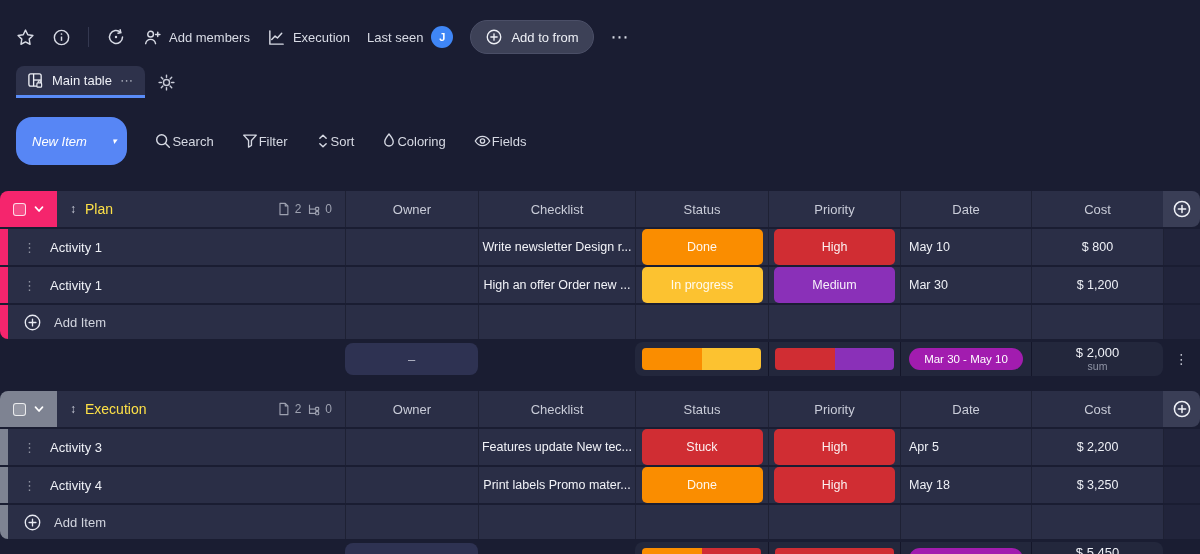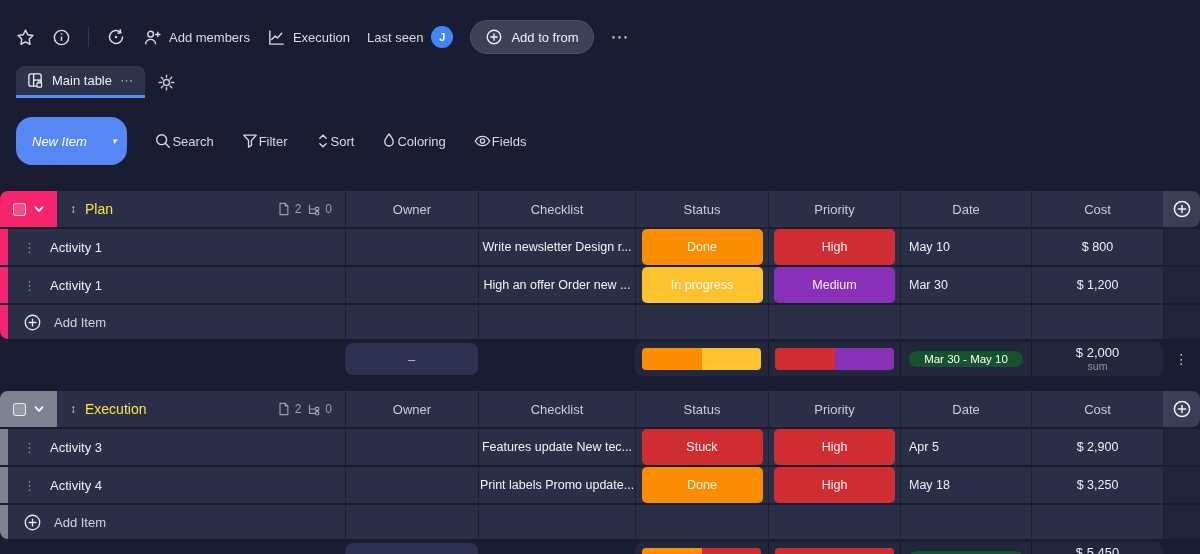--- a/index.html
+++ b/index.html
@@ -88,21 +88,21 @@
   .srow { display: flex; height: 34px; margin-top: 3px; align-items: center; }
   .sp-name { width: 345px; flex: none; }
   .owner-box { width: 133px; height: 32px; background: #2e3252; border-radius: 8px; display: flex;
                align-items: center; justify-content: center; color: #b9bdcc; font-size: 13px; }
   .sp-check { width: 157px; flex: none; }
   .sblock { display: flex; height: 34px; background: #23273c; border-radius: 8px; }
   .scell { display: flex; align-items: center; justify-content: center; border-left: 1px solid #141629; }
   .scell:first-child { border-left: none; }
   .bar { width: 119px; height: 22px; border-radius: 4px; overflow: hidden; display: flex; }
   .bar span { height: 100%; }
-  .datepill { width: 114px; height: 16px; border-radius: 11px; background: #14532d; color: #fff;
+  .datepill { width: 114px; height: 22px; border-radius: 11px; background: #a21caf; color: #fff;
               font-size: 11.5px; display: flex; align-items: center; justify-content: center; }
   .coststack { text-align: center; line-height: 1.15; }
   .cost-val { font-size: 13px; color: #eef0f6; }
   .cost-note { font-size: 10.5px; color: #9095a6; }
   .sdots { width: 37px; display: flex; align-items: center; justify-content: center;
            color: #b9bcc8; font-size: 14px; cursor: pointer; }
 </style>
 </head>
 <body>
 
@@ -448,33 +448,33 @@
       <div class="dc c-status">
           <div class="pill" style="background:#d02d33">Stuck</div>
         </div>
       <div class="dc c-priority">
           <div class="pill" style="background:#d02d33">High</div>
         </div>
       <div class="dc c-date left">
           <span class="cellstat">Apr 5</span>
         </div>
       <div class="dc c-cost">
-          <span class="cellstat">$ 2,900</span>
+          <span class="cellstat">$ 2,200</span>
         </div>
       <div class="fillcell"></div>
     </div>
     <div class="irow mb2">
       <div class="strip" style="background:#7e8392"></div>
       <div class="namecell">
         <span class="dots">⋮</span>
         <span class="iname">Activity 4</span>
       </div>
       <div class="dc c-owner"></div>
       <div class="dc c-checklist">
-          <span class="ck">Print labels Promo update...</span>
+          <span class="ck">Print labels Promo mater...</span>
         </div>
       <div class="dc c-status">
           <div class="pill" style="background:#fa8d00">Done</div>
         </div>
       <div class="dc c-priority">
           <div class="pill" style="background:#d02d33">High</div>
         </div>
       <div class="dc c-date left">
           <span class="cellstat">May 18</span>
         </div>

